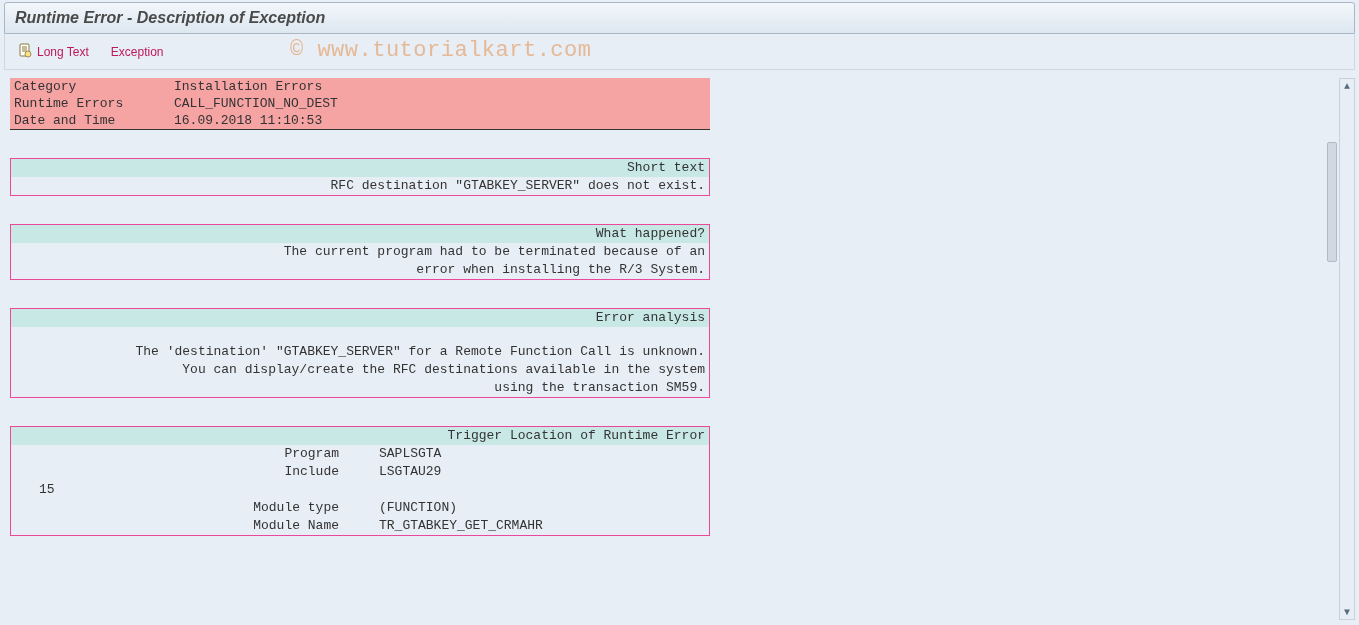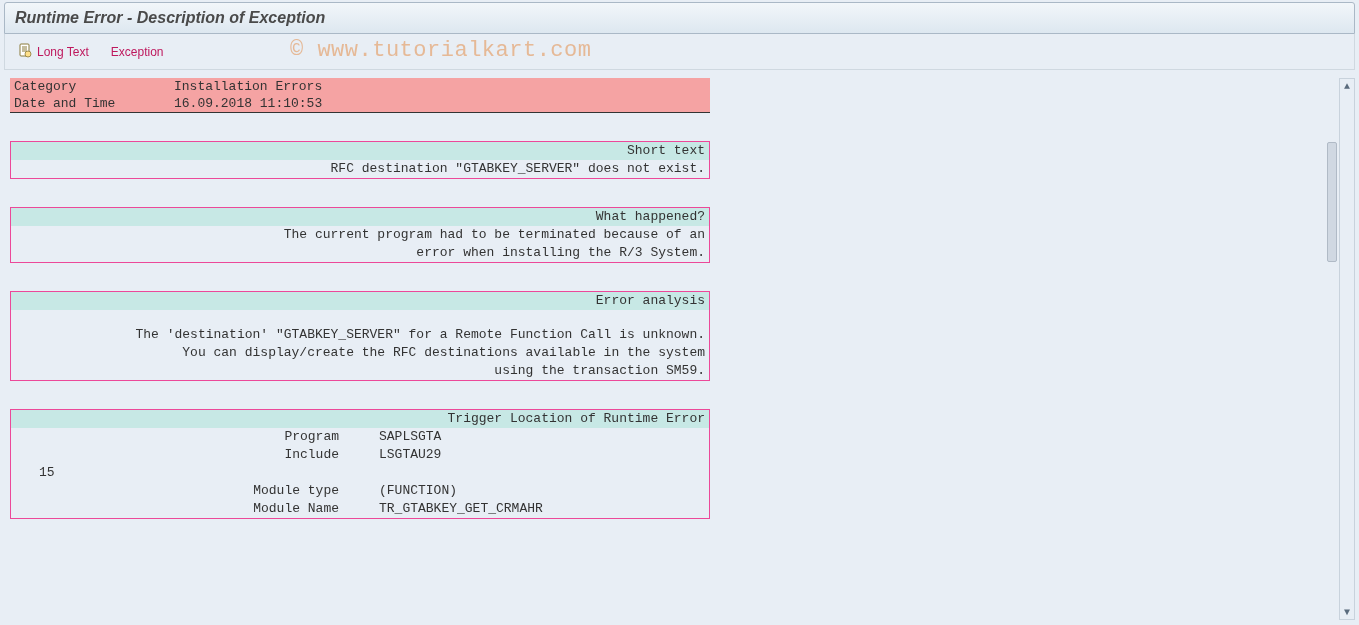--- a/index.html
+++ b/index.html
@@ -150,20 +150,24 @@
 </div>
 
 <div class="content-area mono">
 
   <div class="header-block">
     <div class="header-row">
       <span class="hl">Category</span>
       <span>Installation Errors</span>
     </div>
     <div class="header-row">
+      <span class="hl">Runtime Errors</span>
+      <span>CALL_FUNCTION_NO_DEST</span>
+    </div>
+    <div class="header-row">
       <span class="hl">Date and Time</span>
       <span>16.09.2018 11:10:53</span>
     </div>
   </div>
 
   <div class="section-block">
     <div class="section-head">Short text</div>
     <div class="section-body">
       <div class="body-line">RFC destination "GTABKEY_SERVER" does not exist.</div>
     </div>

